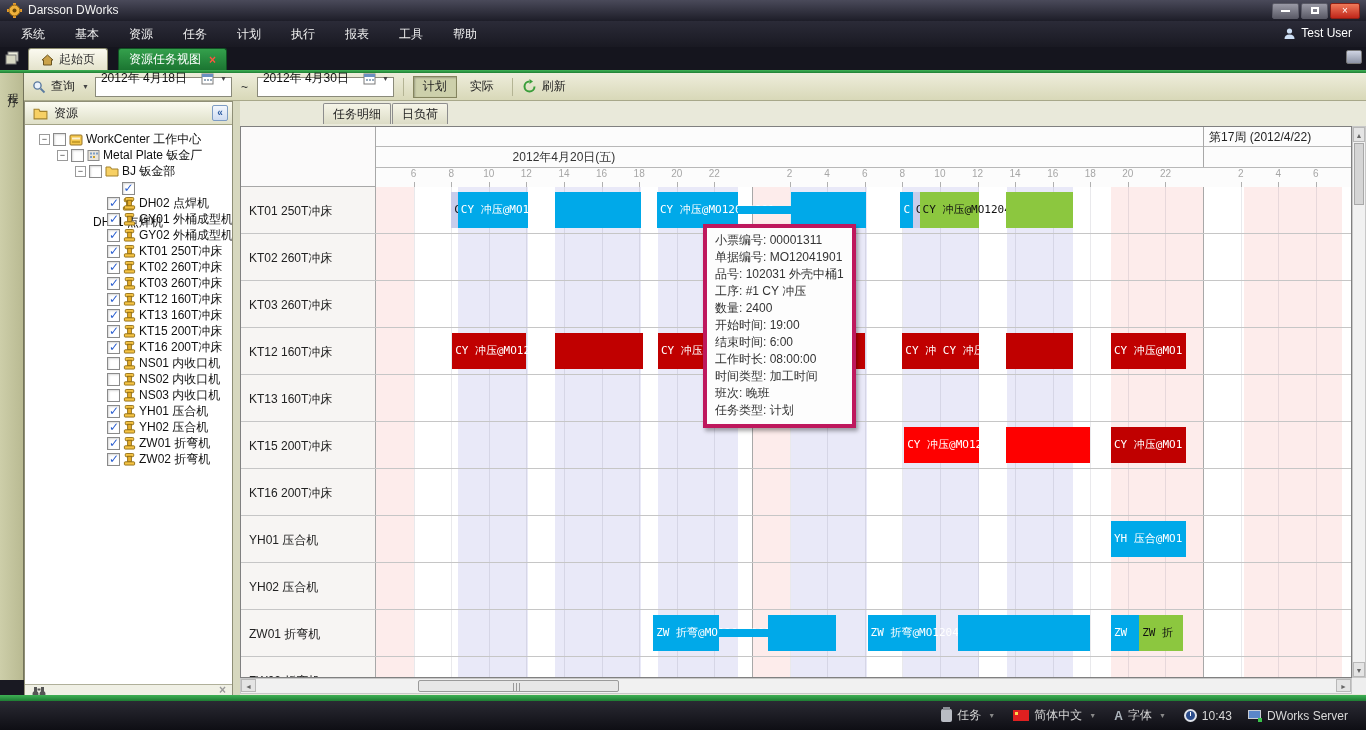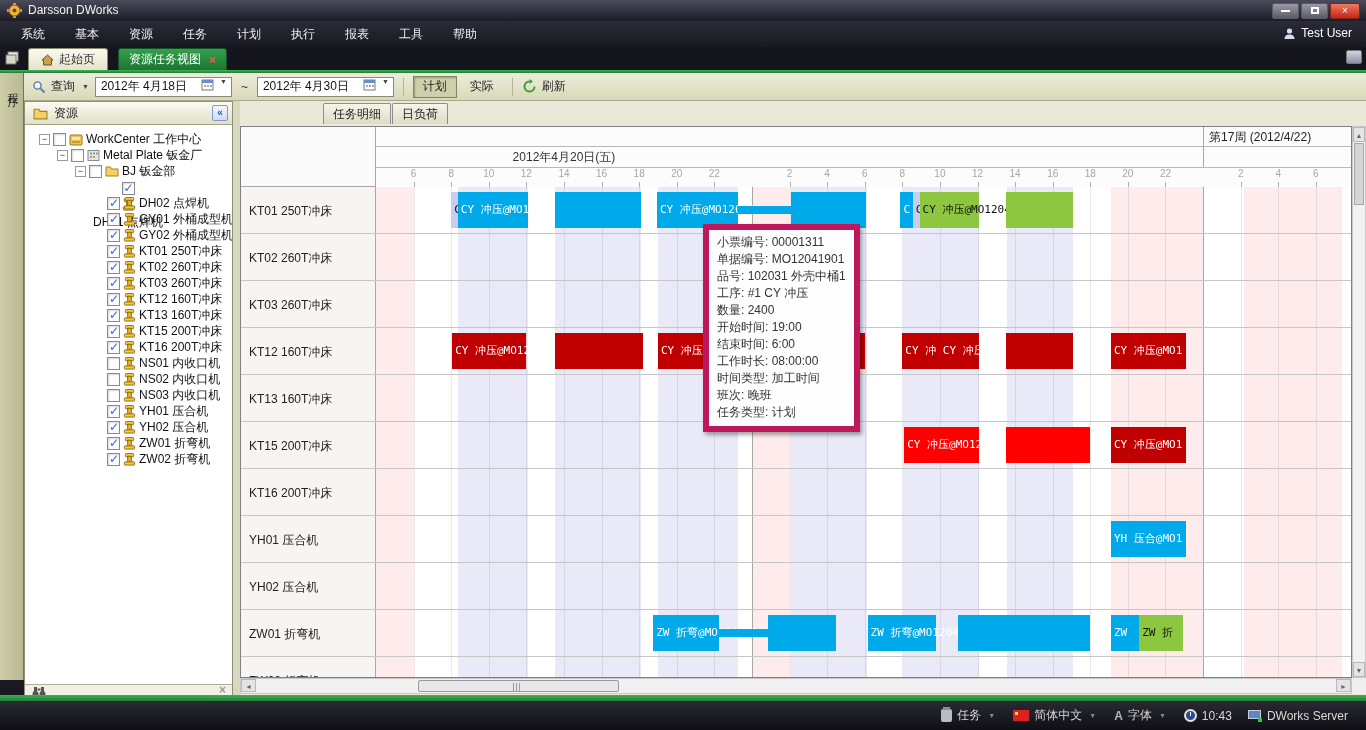--- a/index.html
+++ b/index.html
@@ -46,21 +46,21 @@
     background:linear-gradient(#cfd4e2,#8d93a5); border-radius:2px; }
   .green-line { left:0; top:70px; width:1366px; height:3px; background:linear-gradient(#41b457,#1f7d33); }
 
   
   .toolbar { left:24px; top:73px; width:1342px; height:28px;
     background:linear-gradient(#eeeddb,#d8d8b8); border-bottom:1px solid #a8a88a;
     display:flex; align-items:center; gap:4px; padding-left:8px; font-size:12px; color:#222; }
   .tb-group { display:flex; align-items:center; gap:3px; }
   .tb-label { padding:0 2px; }
   .dd-arrow { font-size:7px; color:#444; padding:0 2px; }
-  .date-field { display:flex; height:20px; background:#fff;
+  .date-field { display:flex; align-items:center; height:20px; background:#fff;
     border:1px solid #8a8a7a; padding:0 2px 16px 5px; gap:4px; }
   .date-text { font-size:12px; color:#111; width:96px; }
   .tilde { padding:0 5px; color:#333; }
   .tb-btn { height:22px; padding:0 9px; display:flex; align-items:center; font-size:12px; color:#222; }
   .tb-btn.pressed { background:#cdd0ab; border:1px solid #84845e;
     box-shadow:inset 1px 1px 2px rgba(0,0,0,.25); }
   .tb-sep { width:1px; height:18px; background:#b4b494; margin:0 5px; }
 
   
   .leftstrip { left:0; top:73px; width:24px; height:607px; background:linear-gradient(90deg,#cdcea9,#b9ba92);
@@ -134,21 +134,21 @@
     font-size:7px; text-align:center; }
   .vthumb { position:absolute; left:1px; top:16px; width:10px; height:62px; background:#d5d5d5; border:1px solid #a8a8a8; }
   .hscroll { position:absolute; left:0; top:577px; width:1112px; height:16px; background:#f1f1f1; border:1px solid #c8c8c8; }
   .hthumb { position:absolute; left:177px; top:1px; width:201px; height:12px; background:#e7e7e7;
     border:1px solid #9a9a9a; border-radius:2px; }
   .hthumb::after { content:""; position:absolute; left:94px; top:2px; width:8px; height:8px;
     background:repeating-linear-gradient(90deg,#999 0 1px,transparent 1px 3px); }
   .scorner { position:absolute; left:1112px; top:577px; width:14px; height:16px; background:#eee; }
 
   
-  .tooltip { left:703px; top:224px; background:#fdfdfd; border:6px solid #be185d;
+  .tooltip { left:703px; top:224px; background:#fdfdfd; border:4px solid #be185d;
     box-shadow:2px 3px 4px rgba(0,0,0,.35); padding:4px 8px 5px 8px; z-index:60; }
   .tooltip div { font-size:12px; color:#333; line-height:17px; white-space:nowrap; }
 
   
   .green-stripe { left:0; top:695px; width:1366px; height:6px; background:linear-gradient(#3fb155,#1e7c33); }
   .statusbar { left:0; top:701px; width:1366px; height:29px; background:linear-gradient(#2a2a33,#0e0e14);
     display:flex; align-items:center; justify-content:flex-end; gap:16px; padding-right:18px; }
   .sb-item { display:flex; align-items:center; gap:5px; font-size:12px; color:#d8d8d8; }
   .sb-item .dd-arrow { color:#888; }
   .ic-clip { width:11px; height:13px; background:#b9bcc4; border-radius:2px; position:relative; }

